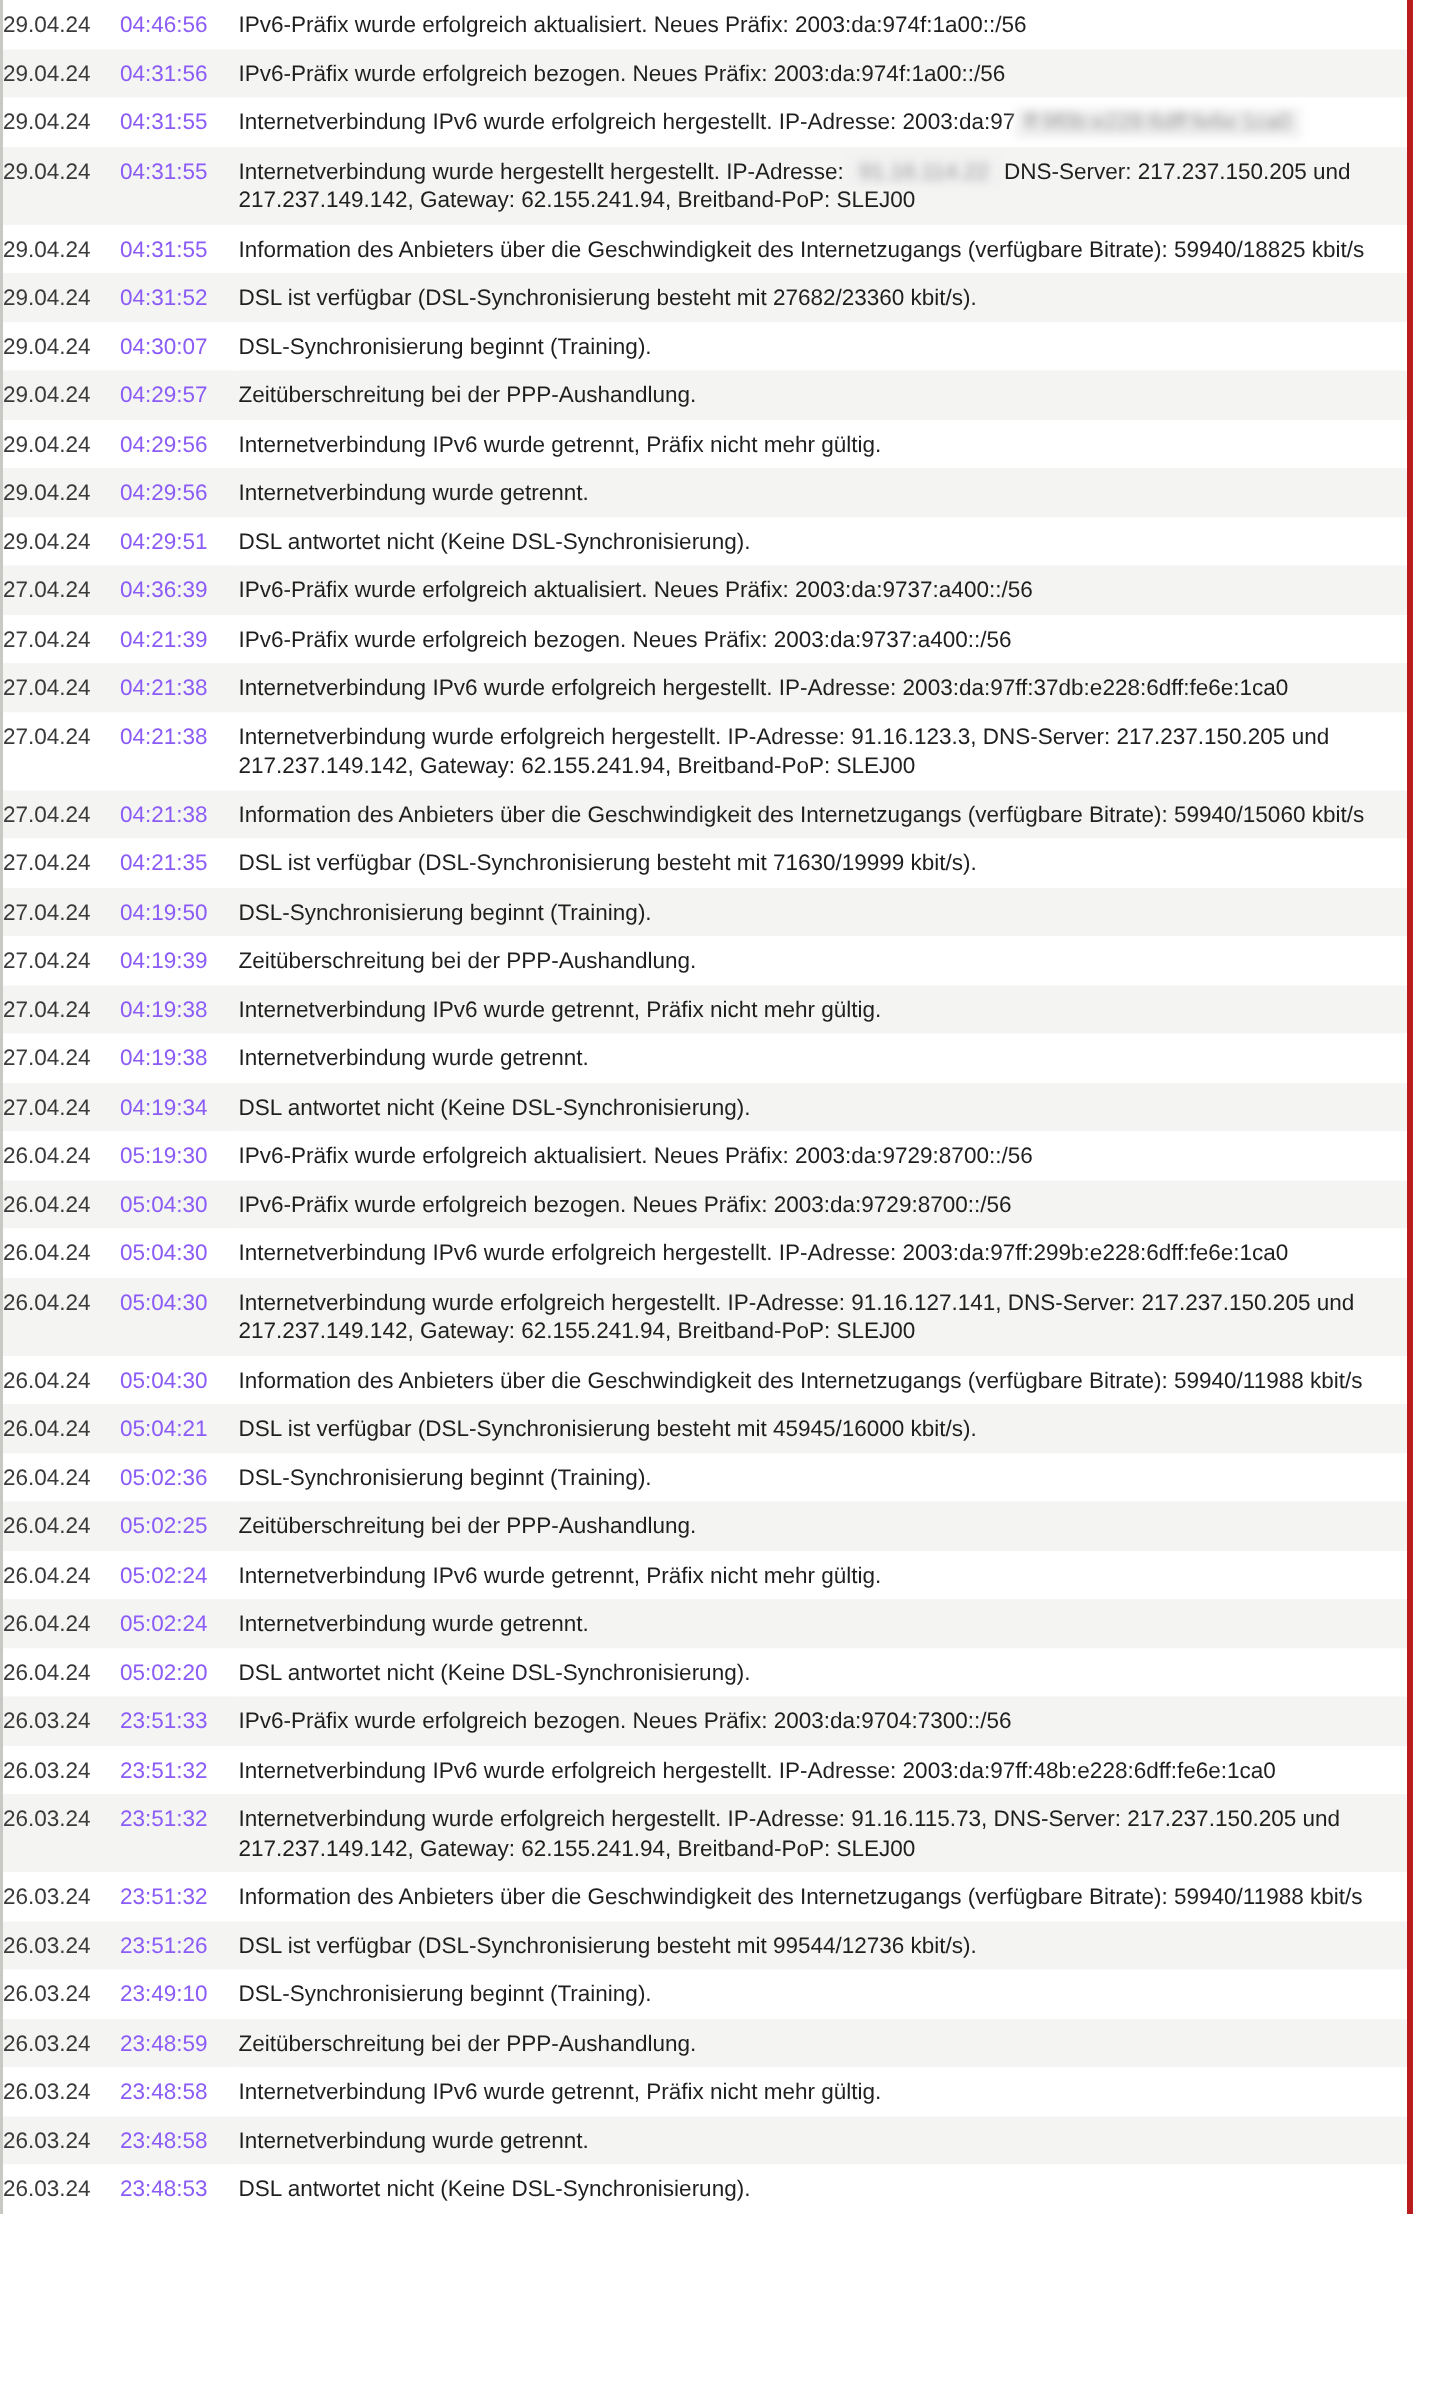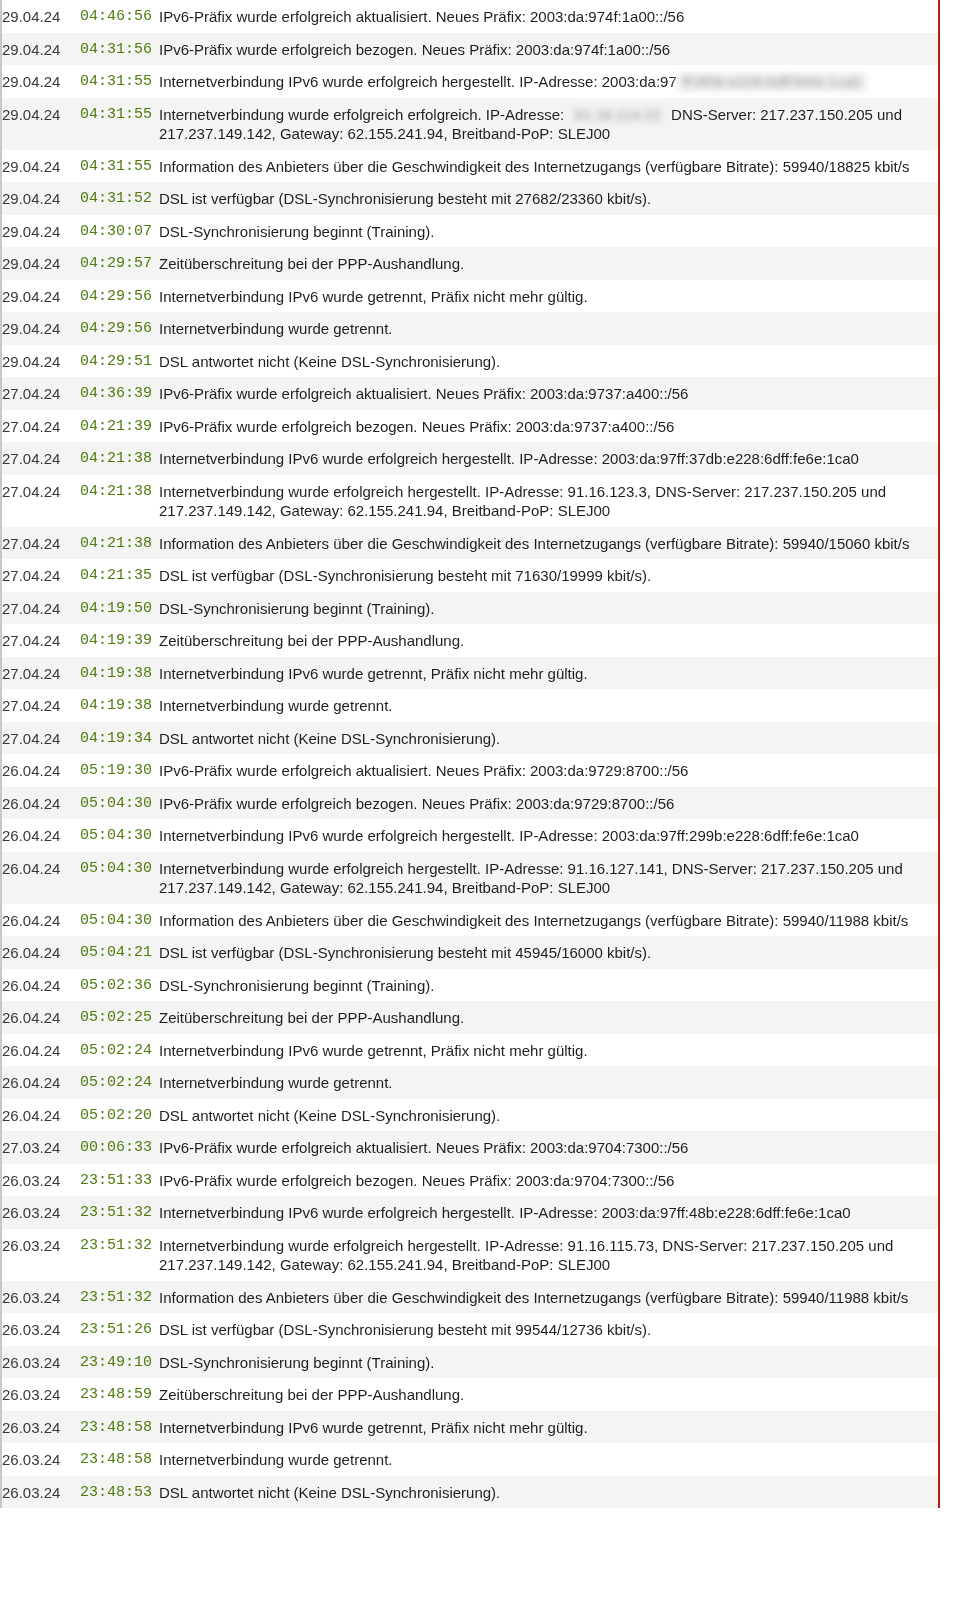--- a/index.html
+++ b/index.html
@@ -12,21 +12,21 @@
       height: 1602px;
       overflow: hidden;
       font-family: "Liberation Sans", sans-serif;
       font-size: 15px;
       color: #1f1f1f;
     }
     .log-frame {
       position: relative;
       width: 936px;
       border-left: 2px solid #c8c8c4;
-      border-right: 2px solid #b91c1c;
+      border-right: 4px solid #b91c1c;
       background: #ffffff;
     }
     table.log {
       width: 100%;
       border-collapse: collapse;
       table-layout: fixed;
     }
     table.log tr:nth-child(odd) td { background: #ffffff; }
     table.log tr:nth-child(even) td { background: #f4f4f3; }
     table.log td {
@@ -34,22 +34,21 @@
       padding: 7px 0 6px 0;
       line-height: 19.5px;
     }
     td.col-date {
       width: 78px;
       padding-left: 7px;
       color: #3a3a3a;
     }
     td.col-time {
       width: 79px;
-      color: #4d7c0f;
-      font-family: Liberation Mono, monospace;
+      color: #8b5cf6;
     }
     td.col-msg {
       padding-right: 10px;
       color: #1f1f1f;
     }
     .blur {
       display: inline-block;
       filter: blur(3px);
       color: #9a9a9a;
       background: #f0f0f0;
@@ -77,21 +76,21 @@
 
   <tr>
     <td class="col-date">29.04.24</td>
     <td class="col-time">04:31:55</td>
     <td class="col-msg"><span>Internetverbindung IPv6 wurde erfolgreich hergestellt. IP-Adresse: 2003:da:97</span><span class="blur">ff:9f0b:e228:6dff:fe6e:1ca0</span></td>
   </tr>
 
   <tr>
     <td class="col-date">29.04.24</td>
     <td class="col-time">04:31:55</td>
-    <td class="col-msg"><span>Internetverbindung wurde erfolgreich erfolgreich. IP-Adresse: </span><span class="blur">91.16.114.22</span><span> DNS-Server: 217.237.150.205 und 217.237.149.142, Gateway: 62.155.241.94, Breitband-PoP: SLEJ00</span></td>
+    <td class="col-msg"><span>Internetverbindung wurde hergestellt hergestellt. IP-Adresse: </span><span class="blur">91.16.114.22</span><span> DNS-Server: 217.237.150.205 und 217.237.149.142, Gateway: 62.155.241.94, Breitband-PoP: SLEJ00</span></td>
   </tr>
 
   <tr>
     <td class="col-date">29.04.24</td>
     <td class="col-time">04:31:55</td>
     <td class="col-msg"><span>Information des Anbieters über die Geschwindigkeit des Internetzugangs (verfügbare Bitrate): 59940/18825 kbit/s</span></td>
   </tr>
 
   <tr>
     <td class="col-date">29.04.24</td>
@@ -254,25 +253,20 @@
     <td class="col-time">05:02:24</td>
     <td class="col-msg"><span>Internetverbindung wurde getrennt.</span></td>
   </tr>
 
   <tr>
     <td class="col-date">26.04.24</td>
     <td class="col-time">05:02:20</td>
     <td class="col-msg"><span>DSL antwortet nicht (Keine DSL-Synchronisierung).</span></td>
   </tr>
 
-  <tr>
-    <td class="col-date">27.03.24</td>
-    <td class="col-time">00:06:33</td>
-    <td class="col-msg"><span>IPv6-Präfix wurde erfolgreich aktualisiert. Neues Präfix: 2003:da:9704:7300::/56</span></td>
-  </tr>
 
   <tr>
     <td class="col-date">26.03.24</td>
     <td class="col-time">23:51:33</td>
     <td class="col-msg"><span>IPv6-Präfix wurde erfolgreich bezogen. Neues Präfix: 2003:da:9704:7300::/56</span></td>
   </tr>
 
   <tr>
     <td class="col-date">26.03.24</td>
     <td class="col-time">23:51:32</td>

